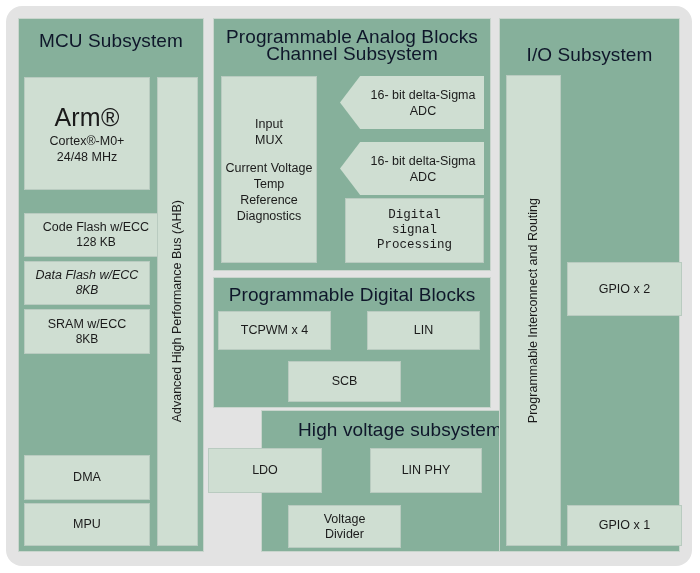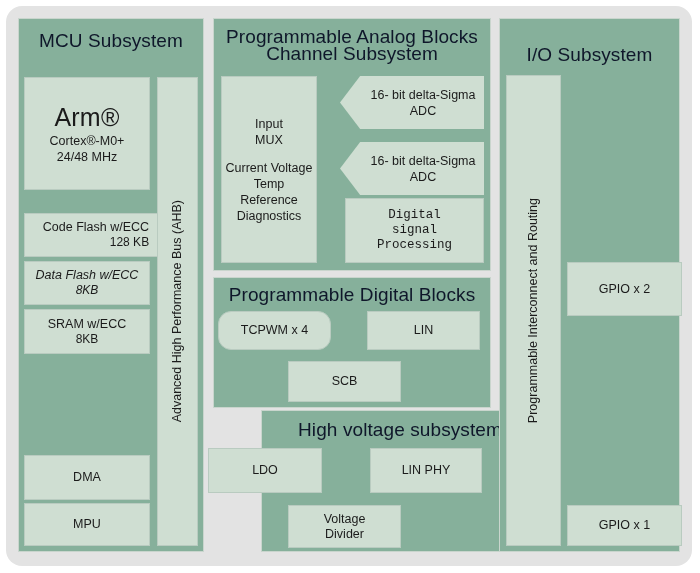--- a/index.html
+++ b/index.html
@@ -114,21 +114,21 @@
   </div>
 
   <div class="block" style="left:24px; top:77px; width:126px; height:113px;">
     <div>
       <span class="arm-big">Arm®</span>
       <span class="arm-sub">Cortex®-M0+</span>
       <span class="arm-sub">24/48 MHz</span>
     </div>
   </div>
 
-  <div class="block" style="left:24px; top:213px; width:144px; height:44px;text-align:right;">
+  <div class="block" style="left:24px; top:213px; width:144px; height:44px;">
     <div>
       <span class="txt">Code Flash w/ECC</span>
       <span class="sub">128 KB</span>
     </div>
   </div>
 
   <div class="block" style="left:24px; top:261px; width:126px; height:44px;font-style:italic;">
     <div>
       <span class="txt">Data Flash w/ECC</span>
       <span class="sub">8KB</span>
@@ -191,21 +191,21 @@
       <span class="txt">Digital</span>
       <span class="txt">signal</span>
       <span class="txt">Processing</span>
     </div>
   </div>
 
   <div class="panel" style="left:213px; top:277px; width:278px; height:131px;">
     <div class="panel-title" style="top:8px;">Programmable Digital Blocks</div>
   </div>
 
-  <div class="block" style="left:218px; top:311px; width:113px; height:39px;border-radius:13px;">
+  <div class="block" style="left:218px; top:311px; width:113px; height:39px;">
     <span class="txt">TCPWM x 4</span>
   </div>
 
   <div class="block" style="left:367px; top:311px; width:113px; height:39px;">
     <span class="txt">LIN</span>
   </div>
 
   <div class="block" style="left:288px; top:361px; width:113px; height:41px;">
     <span class="txt">SCB</span>
   </div>

